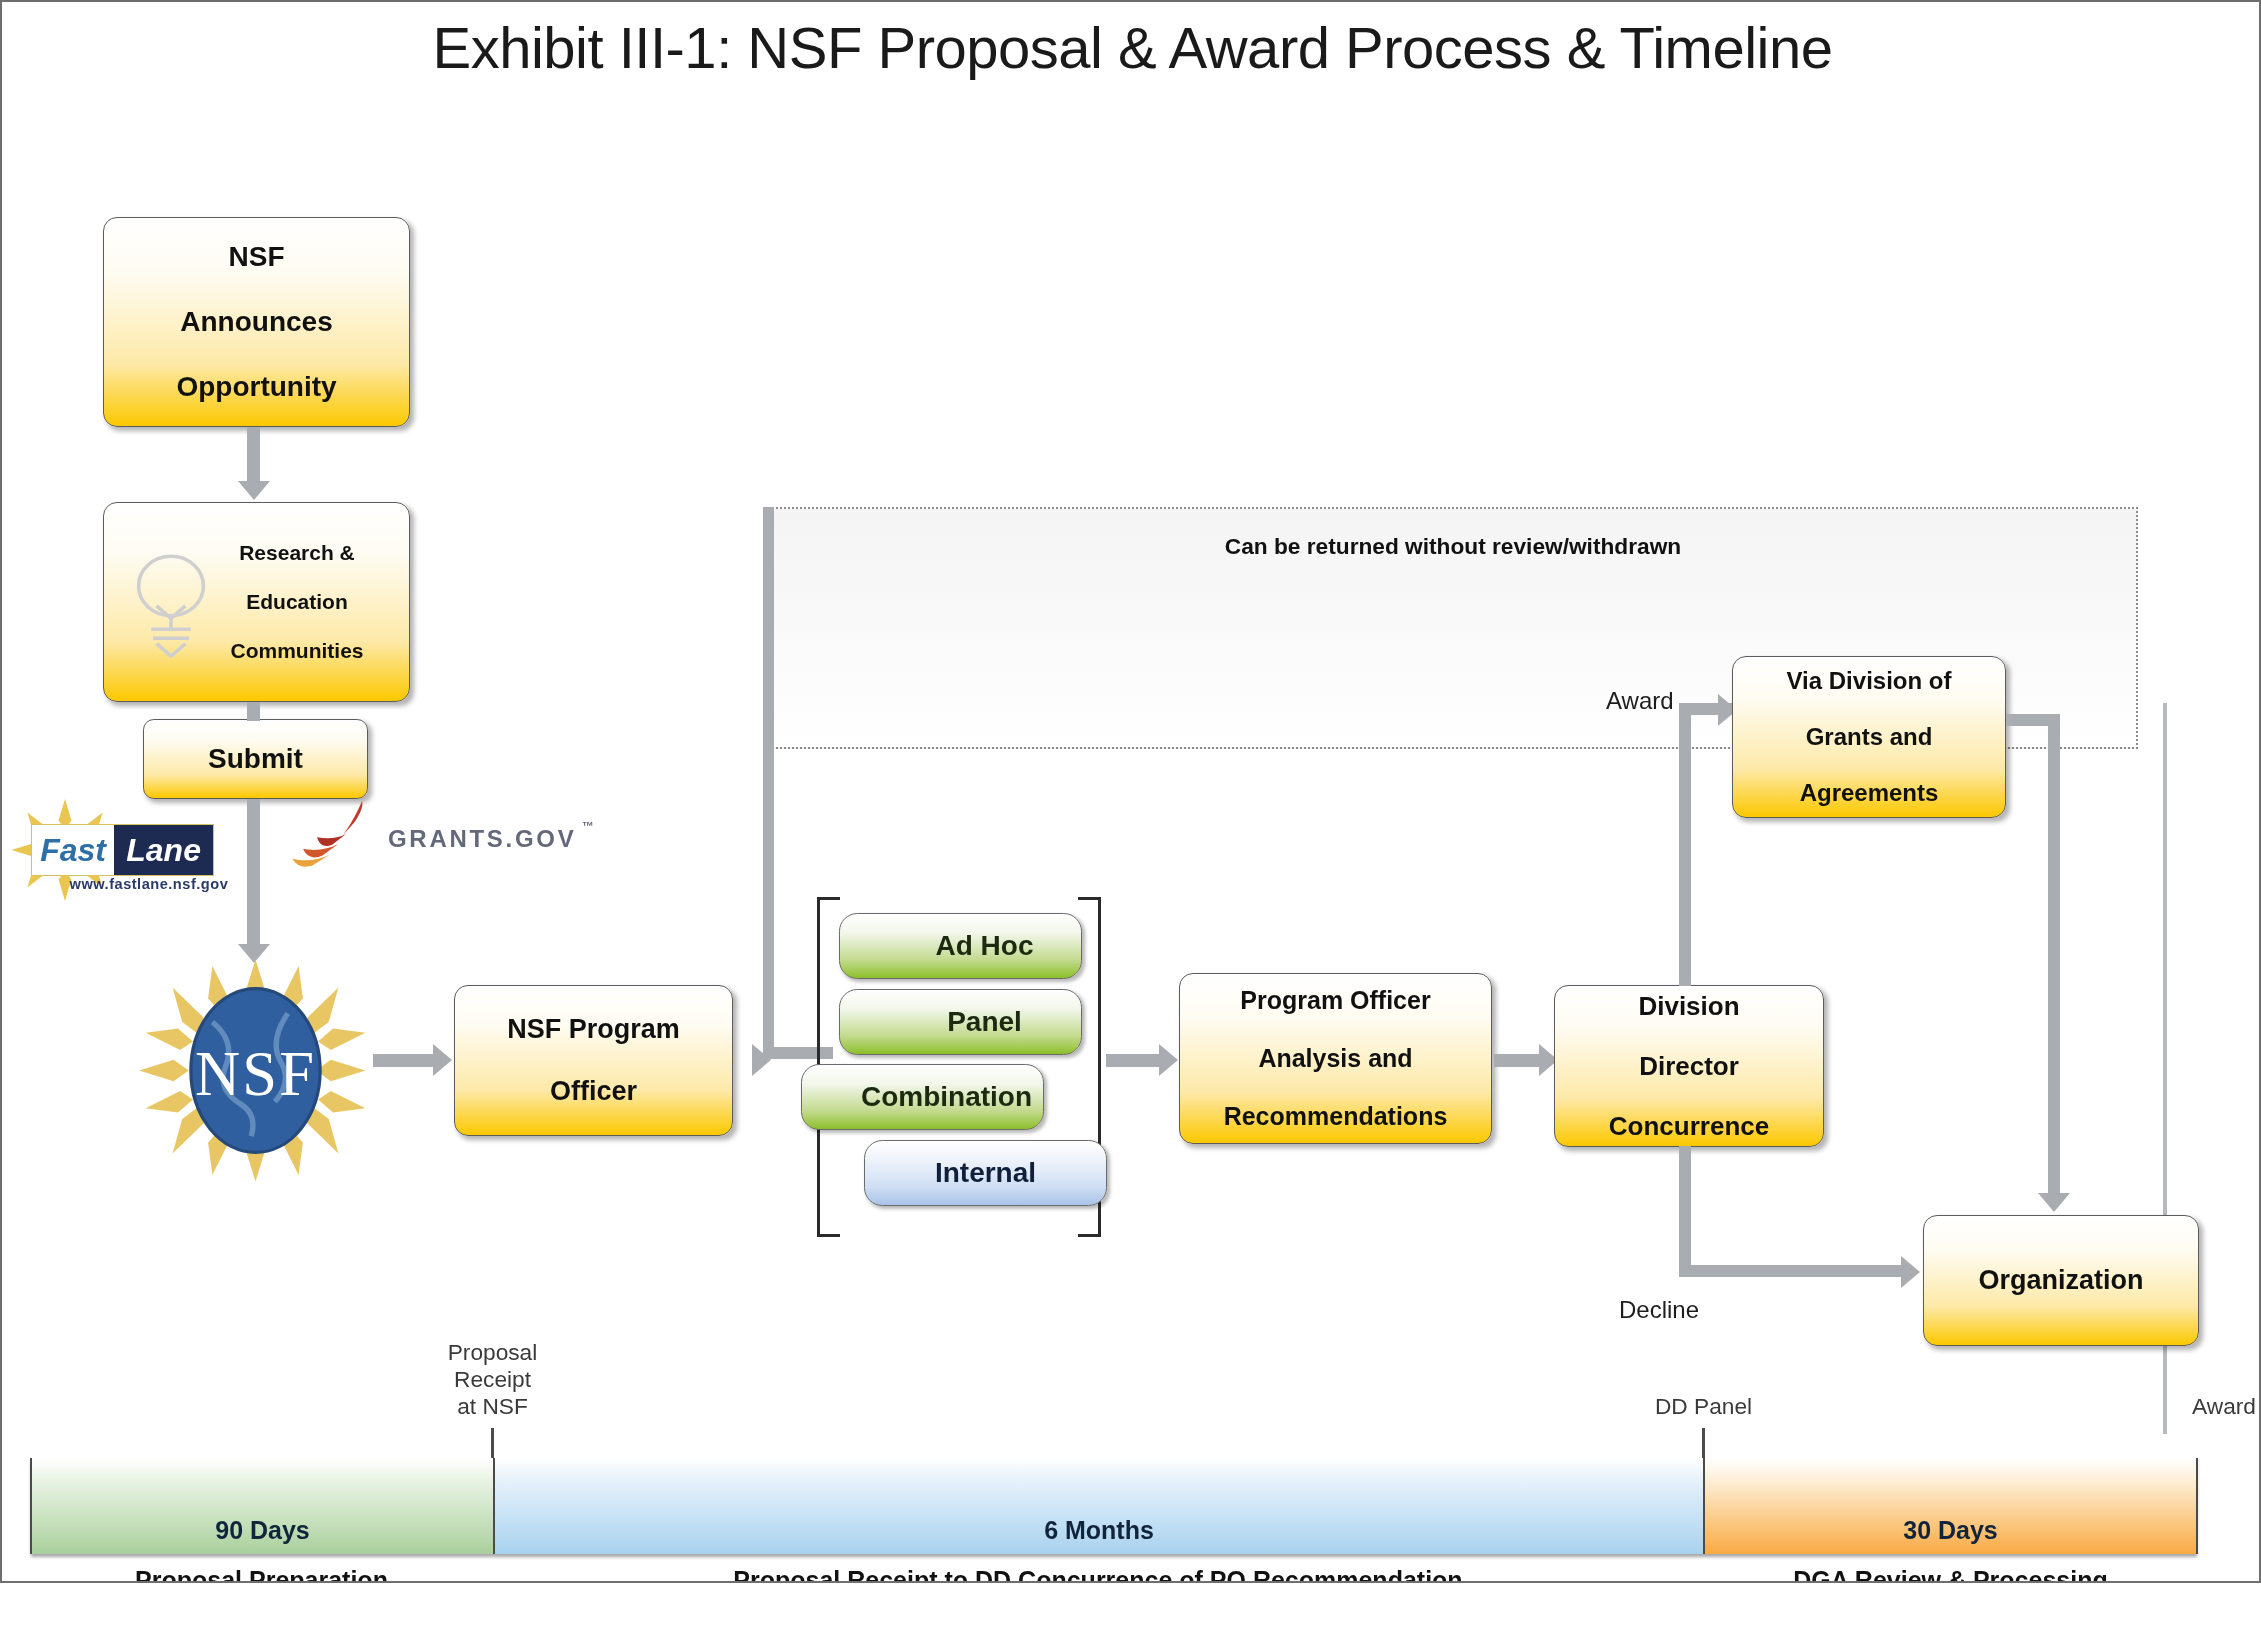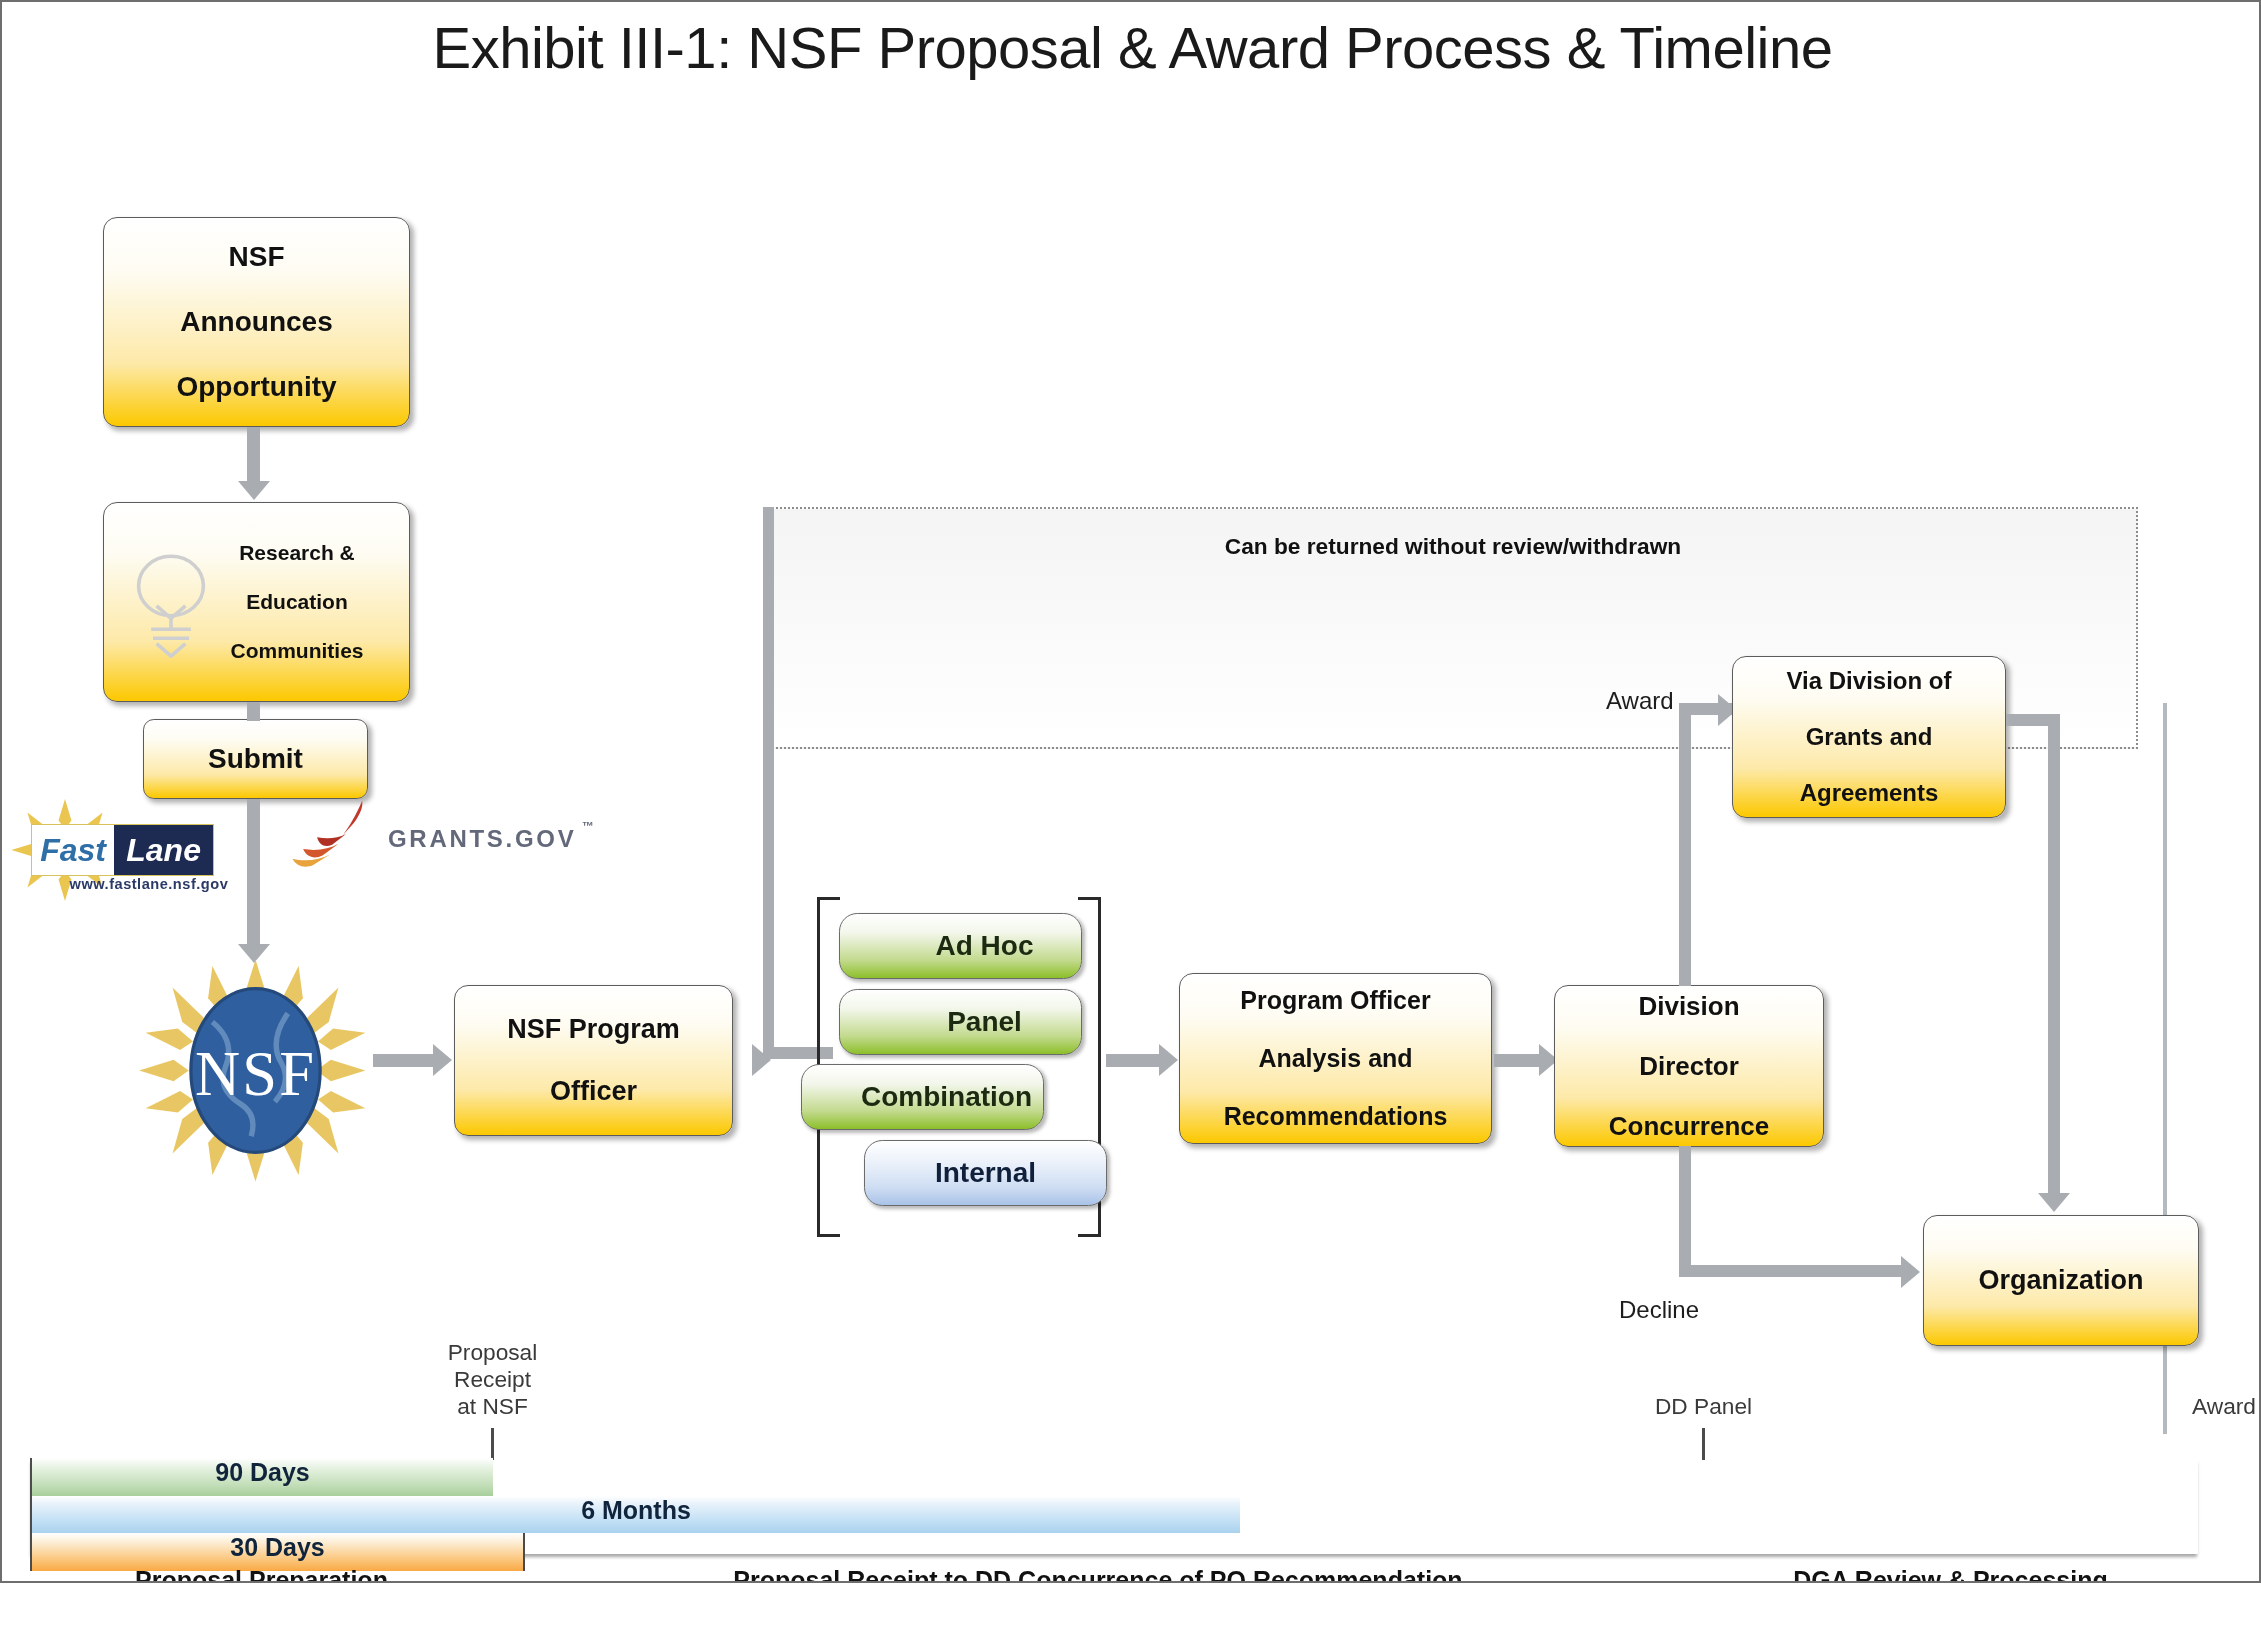--- a/index.html
+++ b/index.html
@@ -61,21 +61,21 @@
   .fl-url{position:absolute;left:59px;top:77px;color:#2b3a66;font-size:14.6px;font-weight:bold;letter-spacing:0.5px;}
 
   #grantsgov{position:absolute;}
   #gg-text{position:absolute;left:106px;top:30px;color:#63697a;font-size:24px;
            font-weight:bold;letter-spacing:2.7px;}
   #gg-tm{position:absolute;left:300px;top:24px;color:#63697a;font-size:12px;font-weight:bold;}
 
   #nsf-seal{position:absolute;}
 
   
-  #timeline{position:absolute;display:flex;box-shadow:0 3.8px 3.2px -1.1px rgba(0,0,0,.35);flex-direction:column;}
+  #timeline{position:absolute;display:flex;box-shadow:0 3.8px 3.2px -1.1px rgba(0,0,0,.35);}
   .seg{position:relative;box-sizing:border-box;display:flex;align-items:flex-end;
        justify-content:center;font-weight:bold;color:#10243c;}
   .seg.g{background:linear-gradient(180deg,#ffffff 0%,#eaf4e6 22%,#bfdcb4 75%,#a8cf9c 100%);
          border-left:2.2px solid #4b4b4b;}
   .seg.b{background:linear-gradient(180deg,#ffffff 0%,#e7f2fb 22%,#bcdcf3 75%,#a9d2ee 100%);
          border-left:2.2px solid #4b4b4b;}
   .seg.o{background:linear-gradient(180deg,#ffffff 0%,#fdf0da 22%,#fbc478 72%,#f9a945 100%);
          border-left:2.2px solid #4b4b4b;border-right:2.2px solid #4b4b4b;}
   .seg-val{padding-bottom:8.6px;}
   .tl-cap{position:absolute;text-align:center;font-weight:bold;color:#111;}

